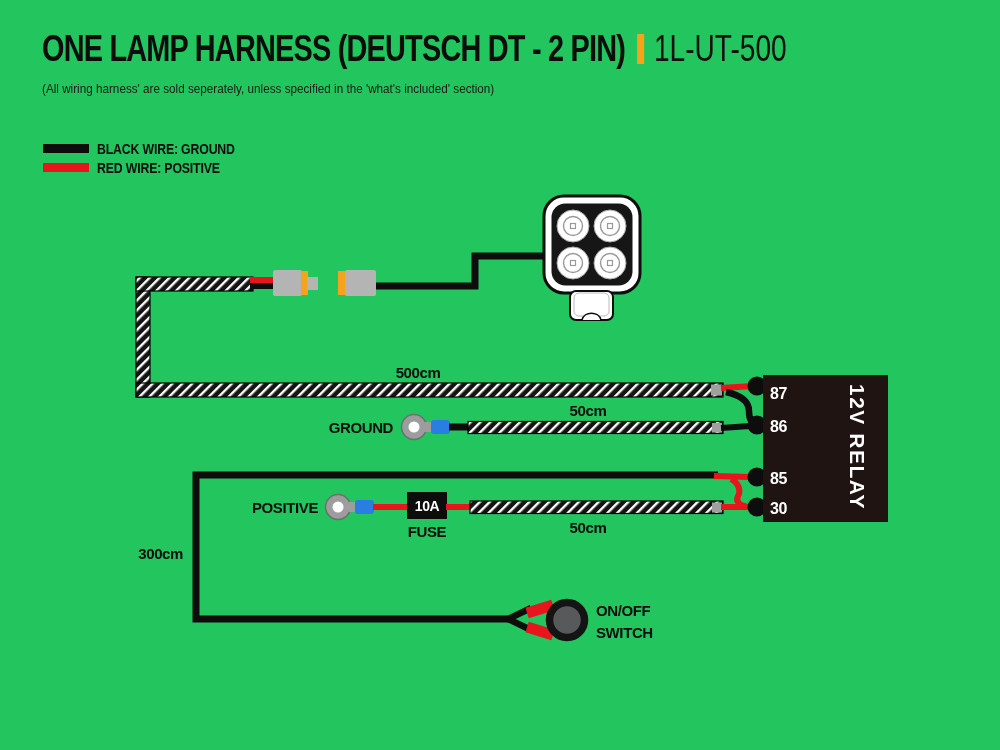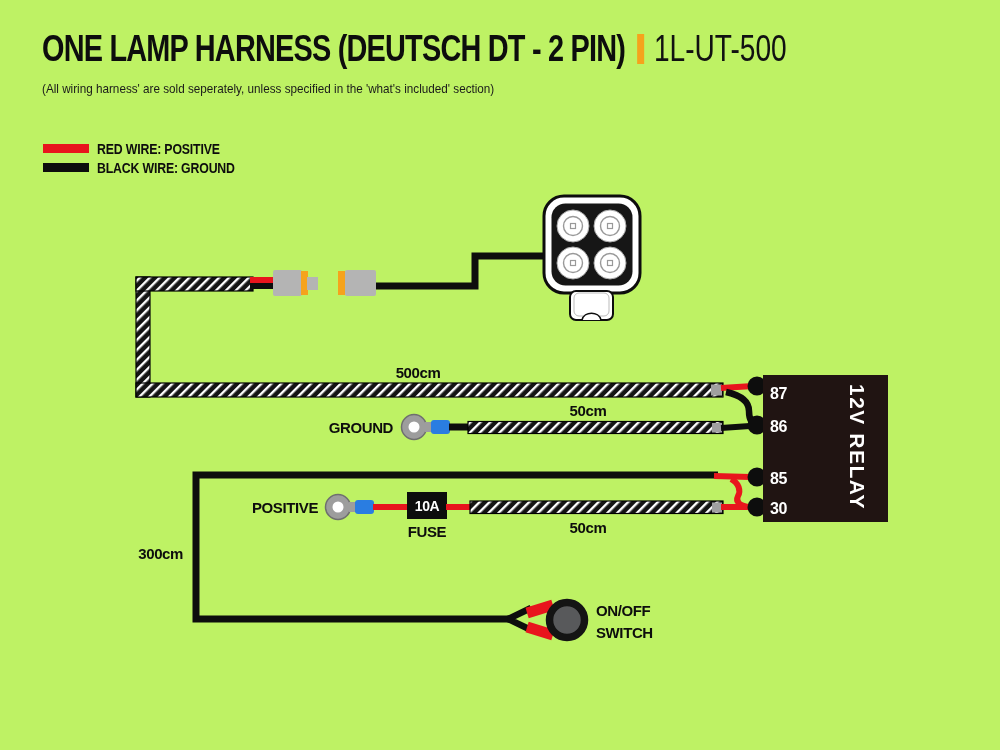--- a/index.html
+++ b/index.html
@@ -1,17 +1,17 @@
 <!DOCTYPE html>
 <html><head>
 <meta charset="utf-8">
 <style>
   * { margin:0; padding:0; box-sizing:border-box; }
   body { background:#ffffff; font-family:"Liberation Sans", sans-serif; }
-  .page { position:relative; width:1000px; height:750px; background:#bef264; overflow:hidden; }
+  .page { position:relative; width:1000px; height:750px; background:#22c55e; overflow:hidden; }
 
   
   .title-row{
     position:absolute; left:42px; top:28px;
     display:flex; align-items:center; white-space:nowrap;
     transform:scaleX(0.78); transform-origin:left center;
   }
   .title-main{
     font-size:37px; font-weight:bold; color:#0d0d0d; letter-spacing:-1px;
   }
@@ -52,26 +52,26 @@
 
   <div class="title-row">
     <span class="title-main">ONE LAMP HARNESS (DEUTSCH DT - 2 PIN)</span>
     <span class="title-sep"></span>
     <span class="title-code">1L-UT-500</span>
   </div>
   <div class="subtitle">(All wiring harness' are sold seperately, unless specified in the 'what's included' section)</div>
 
   <div class="legend">
     <div class="legend-row">
+      <span class="legend-swatch swatch-black"></span>
+      <span class="legend-label">BLACK WIRE: GROUND</span>
+    </div>
+    <div class="legend-row">
       <span class="legend-swatch swatch-red"></span>
       <span class="legend-label">RED WIRE: POSITIVE</span>
-    </div>
-    <div class="legend-row">
-      <span class="legend-swatch swatch-black"></span>
-      <span class="legend-label">BLACK WIRE: GROUND</span>
     </div>
   </div>
 
   <svg class="diagram" width="1000" height="750" viewBox="0 0 1000 750">
     <defs>
       <pattern id="hatch" patternUnits="userSpaceOnUse" width="7" height="7" patternTransform="rotate(45)">
         <rect width="7" height="7" fill="#141414"></rect>
         <rect x="0" width="2.4" height="7" fill="#ffffff"></rect>
       </pattern>
     </defs>

